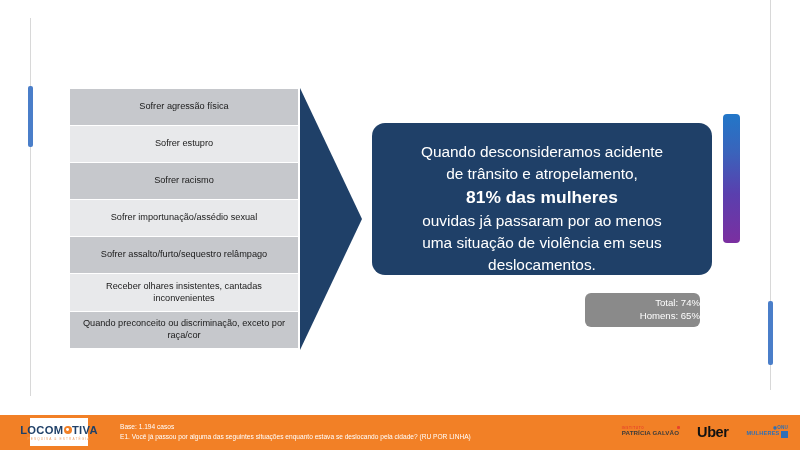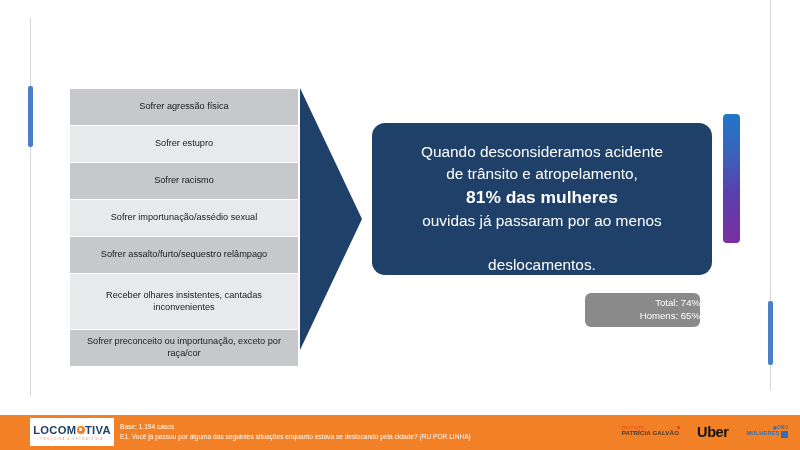--- a/index.html
+++ b/index.html
@@ -66,21 +66,21 @@
     text-align: center;
     color: #1a1a1a;
     font-size: 9.2px;
     line-height: 1.3;
     padding: 17px 6px;
     border-bottom: 1.5px solid #ffffff;
   }
   .option-row.shade-dark  { background: #c6c8cc; }
   .option-row.shade-light { background: #e8e9eb; }
   .option-row.h1 { height: 37px; }
-  .option-row.h2 { height: 56px; }
+  .option-row.h2 { height: 38px; }
   .option-row.h3 { height: 37px; }
 
   
   .arrow {
     position: absolute;
     left: 300px;
     top: 88px;
     width: 62px;
     height: 262px;
   }
@@ -128,21 +128,21 @@
     left: 0;
     top: 415px;
     width: 800px;
     height: 35px;
     background: #f28026;
   }
   .footer-logo-plate {
     position: absolute;
     left: 30px;
     top: 418px;
-    width: 84px;
+    width: 58px;
     height: 28px;
     background: #ffffff;
     display: flex;
     flex-direction: column;
     align-items: center;
     justify-content: center;
   }
   .loco-word {
     font-size: 11.2px;
     letter-spacing: 0.3px;
@@ -288,37 +288,37 @@
     <div class="option-row shade-light h1">
         <span>Sofrer importunação/assédio sexual</span>
       </div>
     <div class="option-row shade-dark h1">
         <span>Sofrer assalto/furto/sequestro relâmpago</span>
       </div>
     <div class="option-row shade-light h2">
         <span>Receber olhares insistentes, cantadas inconvenientes</span>
       </div>
     <div class="option-row shade-dark h3">
-        <span>Sofrer preconceito ou importunação, exceto por raça/cor</span>
+        <span>Quando preconceito ou discriminação, exceto por raça/cor</span>
       </div>
   </div>
 
   <div class="arrow">
     <svg width="62" height="262" viewBox="0 0 62 262" xmlns="http://www.w3.org/2000/svg">
       <polygon points="0,0 62,131 0,262" fill="#1f4068"></polygon>
     </svg>
   </div>
 
   <div class="callout">
     <div class="callout-text">
       <span>Quando desconsideramos acidente</span><br>
       <span>de trânsito e atropelamento,</span><br>
       <span class="emph">81% das mulheres</span><br>
       <span>ouvidas já passaram por ao menos</span><br>
-      <br>
+      <span>uma situação de violência em seus</span><br>
       <span>deslocamentos.</span>
     </div>
     <div class="stat-box">
       <div>Total: 74%</div>
       <div>Homens: 65%</div>
     </div>
   </div>
 
   <div class="footer"></div>
 

